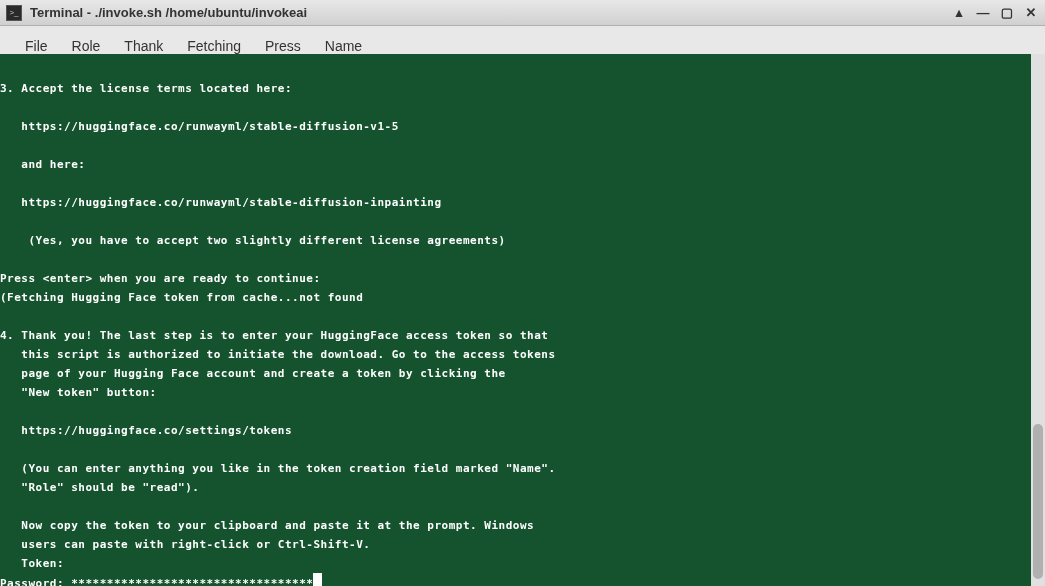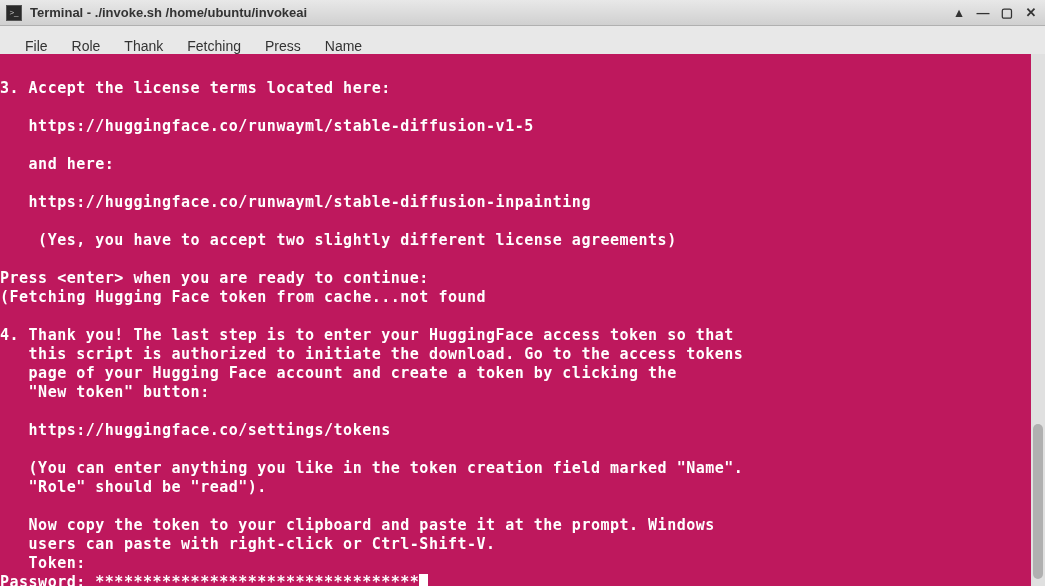--- a/index.html
+++ b/index.html
@@ -68,24 +68,24 @@
       font-size: 14px;
       color: #333;
       cursor: pointer;
     }
     .terminal-body {
       position: absolute;
       top: 54px;
       left: 0;
       right: 0;
       bottom: 0;
-      background: #be185d;
+      background: #14532d;
       color: #fff;
       font-family: "DejaVu Sans Mono", "Courier New", monospace;
-      font-size: 15px;
+      font-size: 11px;
       line-height: 19px;
       padding: 6px 0 0 0;
       white-space: pre;
       overflow: hidden;
       font-weight: bold;
       letter-spacing: 0.5px;
     }
     .cursor {
       display: inline-block;
       width: 9px;

